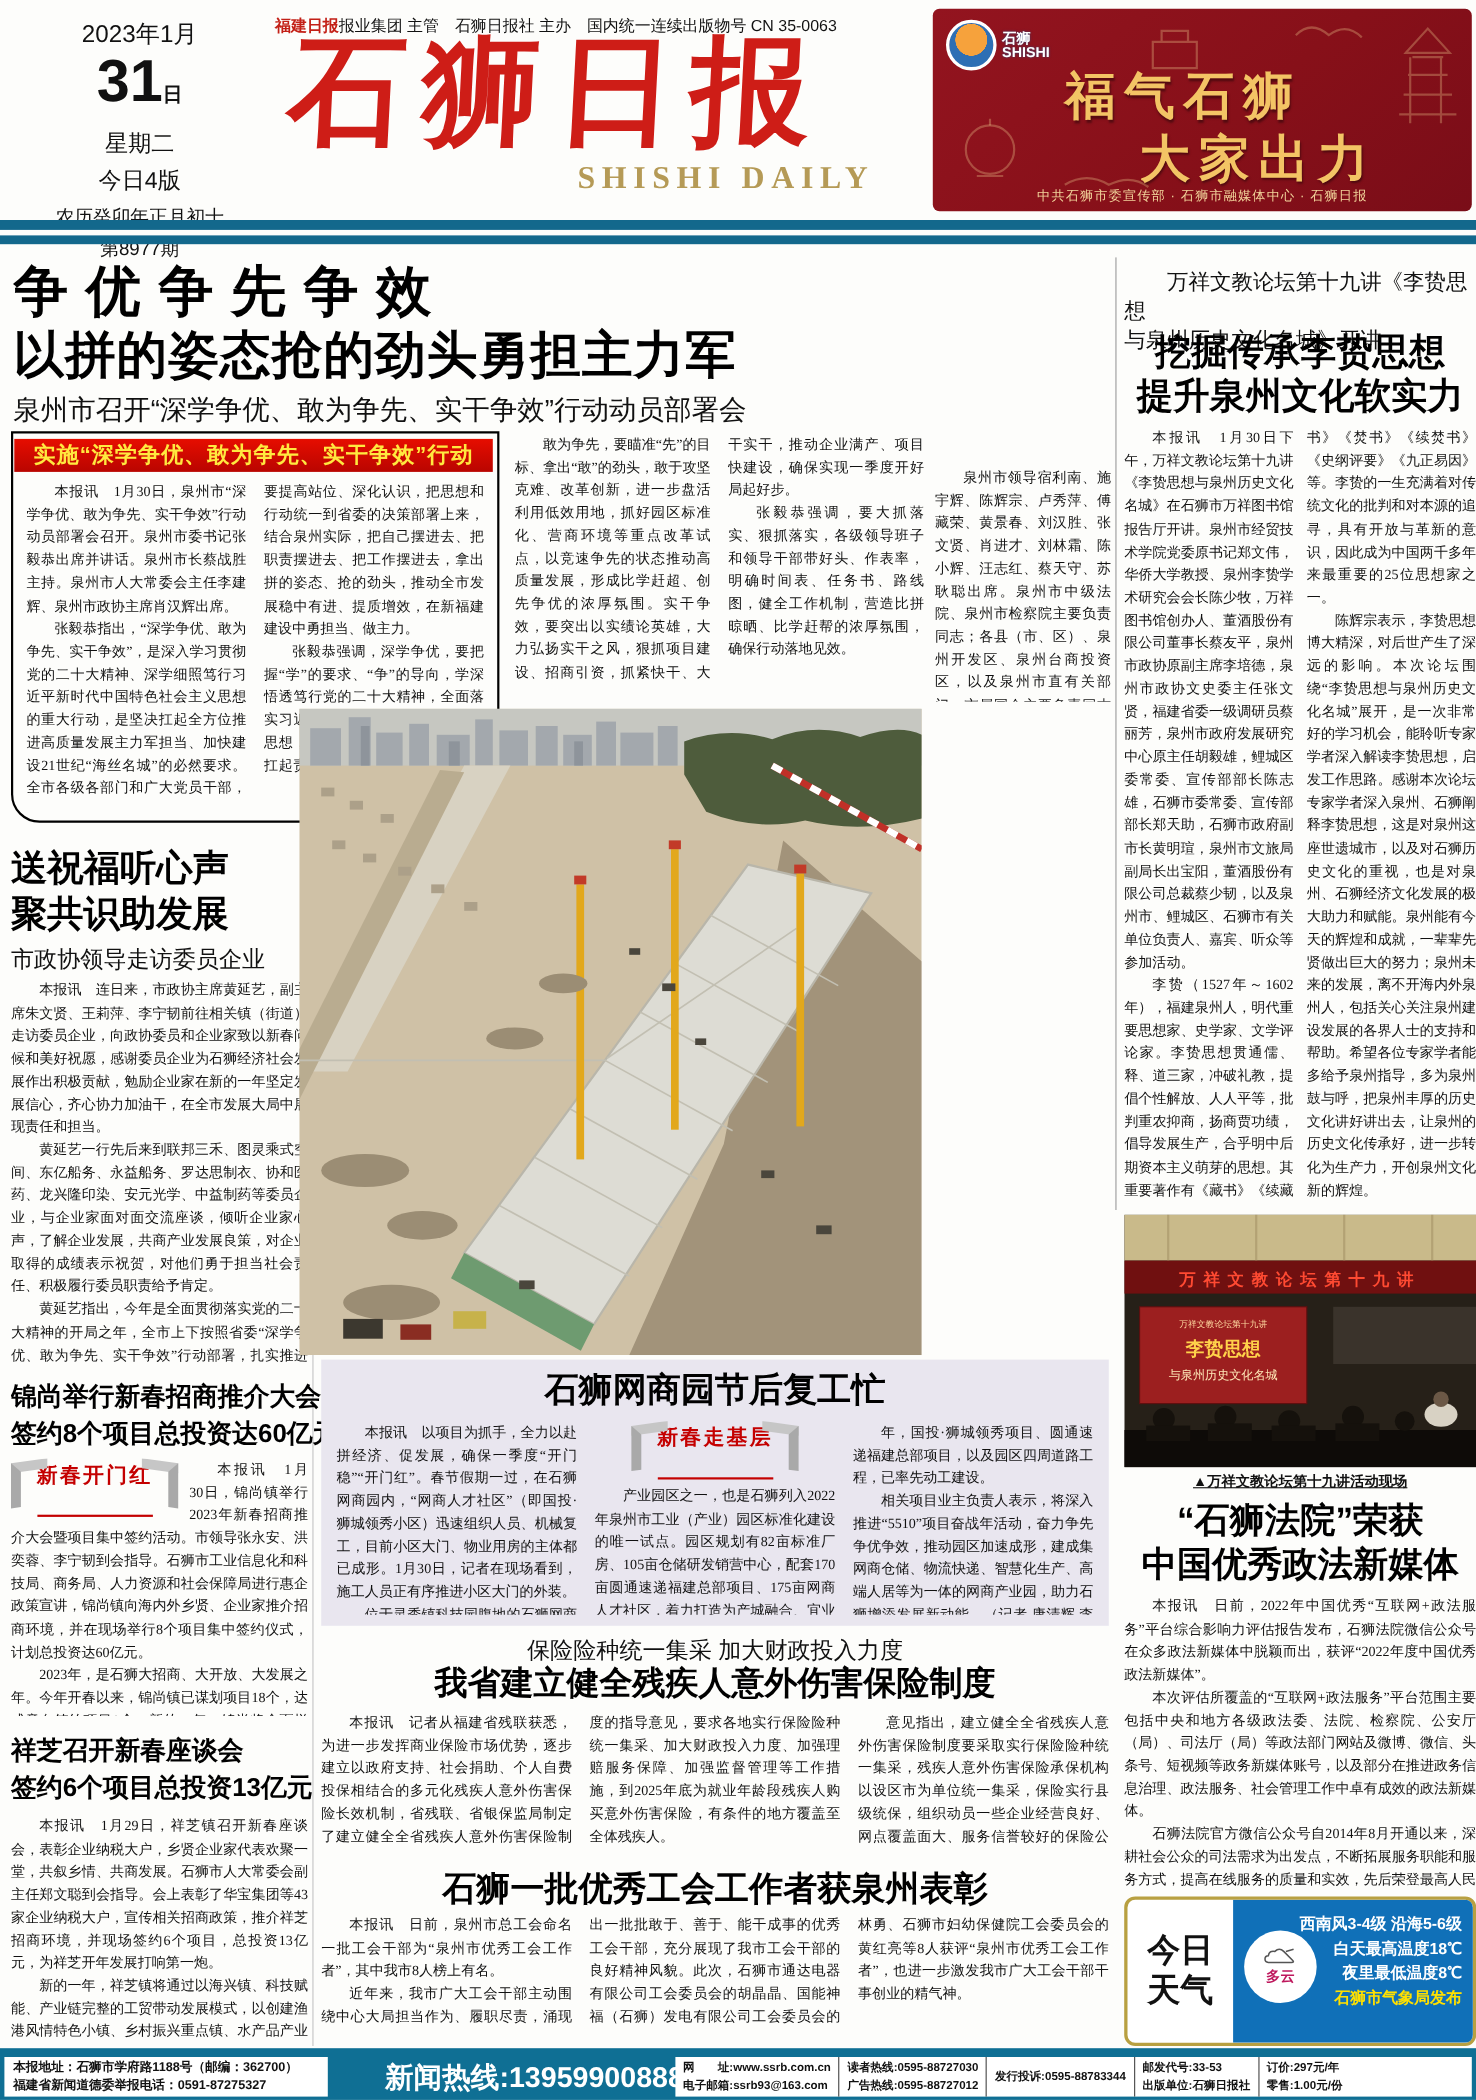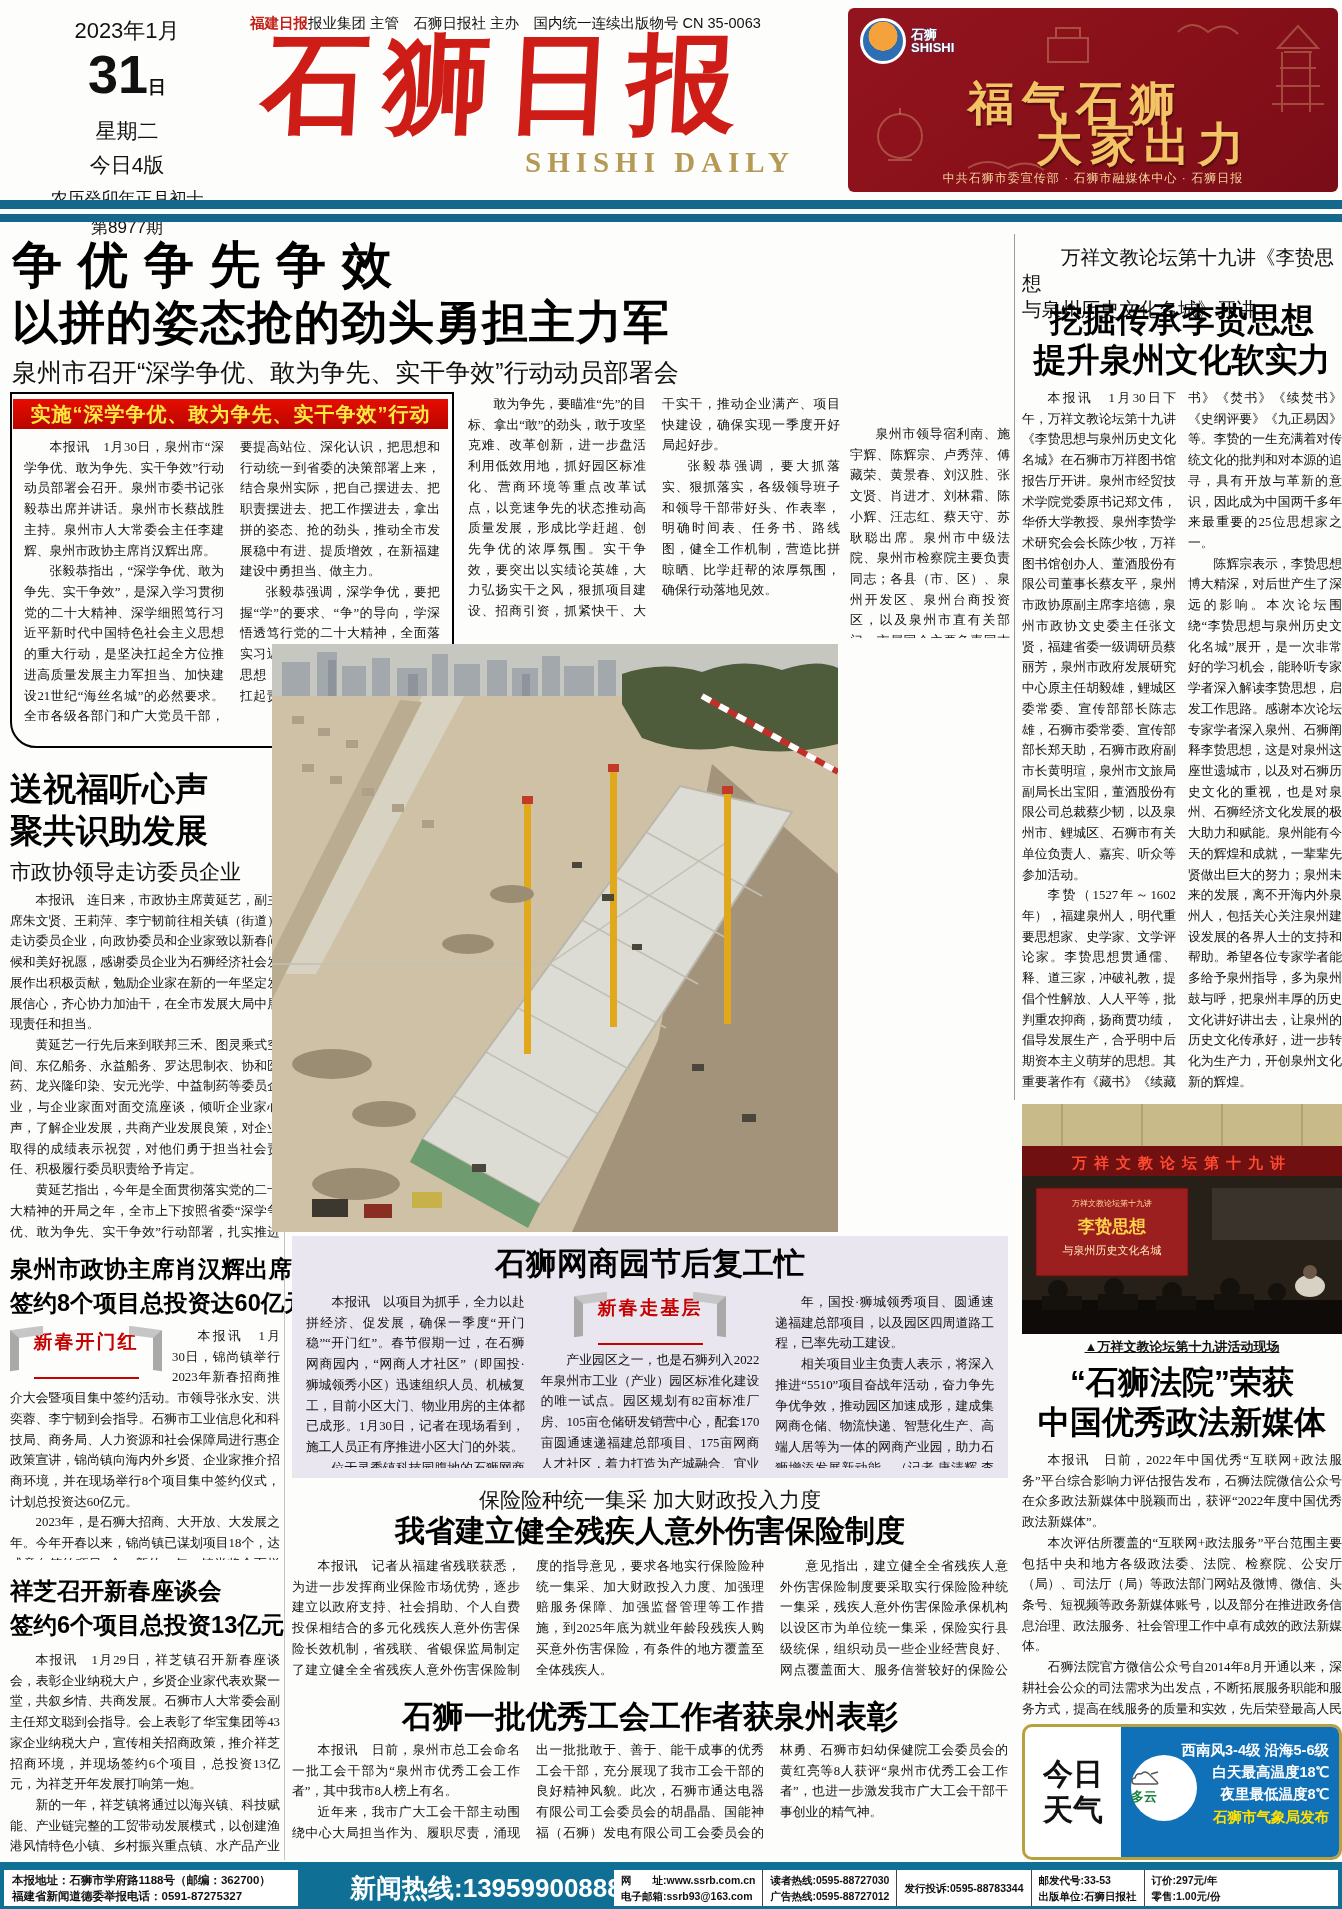--- a/index.html
+++ b/index.html
@@ -27,21 +27,21 @@
   #mast-english{left:470px;top:146px;width:380px;text-align:center;font-size:29px;font-weight:bold;color:#b59a56;
                 letter-spacing:6px;font-family:"Liberation Serif",serif;white-space:nowrap;}
   
   #promo{left:848px;top:8px;width:490px;height:184px;border-radius:6px;overflow:hidden;
          background:linear-gradient(140deg,#93141f 0%,#871019 55%,#7a0d18 100%);}
   #promo svg{position:absolute;left:0;top:0;}
   #promo .logo{position:absolute;left:12px;top:10px;display:flex;align-items:center;gap:5px;}
   #promo .logo .ball{width:40px;height:40px;border-radius:50%;background:
       radial-gradient(circle at 50% 38%,#f6a23c 0 45%,#2e6fb4 46% 100%);border:3px solid #fff;}
   #promo .logo .lt{font-family:"Liberation Sans",sans-serif;color:#fff;font-weight:bold;font-size:13px;line-height:13px;text-shadow:0 0 2px #23508a;}
-  #promo .l1{position:absolute;left:120px;top:65px;font-size:46px;font-weight:bold;letter-spacing:8px;color:#f3c465;
+  #promo .l1{position:absolute;left:120px;top:49px;font-size:46px;font-weight:bold;letter-spacing:8px;color:#f3c465;
              font-family:"Liberation Sans",sans-serif;text-shadow:1px 2px 2px rgba(0,0,0,.4);}
   #promo .l2{position:absolute;left:188px;top:106px;font-size:46px;font-weight:bold;letter-spacing:8px;color:#f3c465;
              font-family:"Liberation Sans",sans-serif;text-shadow:1px 2px 2px rgba(0,0,0,.4);}
   #promo .bt{position:absolute;left:0;top:162px;width:100%;text-align:center;font-size:12px;color:#f2d49b;
              font-family:"Liberation Sans",sans-serif;letter-spacing:1px;}
   .rule{left:0;width:1342px;background:#13688c;}
   
   #main-h1{left:12px;top:238px;font-size:50px;letter-spacing:16px;line-height:54px;}
   #main-h2{left:12px;top:296px;font-size:46px;letter-spacing:1px;line-height:52px;}
   #main-sub{left:12px;top:356px;font-size:25px;font-family:"Liberation Sans",sans-serif;white-space:nowrap;}
@@ -65,21 +65,21 @@
   
   #weather{left:1022px;top:1724px;width:320px;height:136px;border:3px solid #b8a041;border-radius:10px;
            box-sizing:border-box;display:flex;overflow:hidden;background:#fff;}
   #weather .wt{width:96px;display:flex;flex-direction:column;justify-content:center;align-items:center;
                font-size:30px;font-weight:bold;font-family:"Liberation Sans",sans-serif;line-height:36px;}
   #weather .wr{flex:1;background:#1070b8;position:relative;color:#fff;font-family:"Liberation Sans",sans-serif;
                text-align:right;padding:12px 10px 0 0;box-sizing:border-box;}
   #weather .wr .ln{font-size:14.5px;font-weight:bold;line-height:22px;white-space:nowrap;}
   #weather .wr .src{font-size:14.5px;font-weight:bold;color:#ffe000;line-height:24px;padding-left:12px;}
   #weather .circ{position:absolute;left:10px;top:28px;width:66px;height:66px;border-radius:50%;background:#fff;
-                 color:#15803d;display:flex;flex-direction:column;align-items:flex-start;justify-content:center;}
+                 color:#be185d;display:flex;flex-direction:column;align-items:center;justify-content:center;}
   #weather .circ .cond{font-size:13px;font-weight:bold;}
   
   #visit-h{left:10px;top:768px;font-size:33px;line-height:42px;}
   #visit-sub{left:10px;top:858px;font-size:21px;font-family:"Liberation Sans",sans-serif;white-space:nowrap;}
   #visit-body{left:10px;top:890px;width:270px;height:352px;}
   #jin-h{left:10px;top:1252px;font-size:23.5px;line-height:34px;}
   #jin-body{left:10px;top:1326px;width:270px;height:234px;}
   #xiang-h{left:10px;top:1574px;font-size:23.5px;line-height:34px;}
   #xiang-body{left:10px;top:1650px;width:270px;height:210px;}
   
@@ -272,21 +272,21 @@
     <div>聚共识助发展</div>
   </div>
   <div class="abs" id="visit-sub">市政协领导走访委员企业</div>
   <div class="abs bodytext" id="visit-body">
       <p class="para">本报讯　连日来，市政协主席黄延艺，副主席朱文贤、王莉萍、李宁韧前往相关镇（街道）走访委员企业，向政协委员和企业家致以新春问候和美好祝愿，感谢委员企业为石狮经济社会发展作出积极贡献，勉励企业家在新的一年坚定发展信心，齐心协力加油干，在全市发展大局中展现责任和担当。</p>
       <p class="para">黄延艺一行先后来到联邦三禾、图灵乘式空间、东亿船务、永益船务、罗达思制衣、协和医药、龙兴隆印染、安元光学、中益制药等委员企业，与企业家面对面交流座谈，倾听企业家心声，了解企业发展，共商产业发展良策，对企业取得的成绩表示祝贺，对他们勇于担当社会责任、积极履行委员职责给予肯定。</p>
       <p class="para">黄延艺指出，今年是全面贯彻落实党的二十大精神的开局之年，全市上下按照省委“深学争优、敢为争先、实干争效”行动部署，扎实推进以城市更新、园区建设、项目招商为主的“5510”项目奋战年活动，全力推进现代化商贸之都建设，希望广大委员企业家继续发挥自身优势，进一步推动企业做大做强、产业做优做特，在企业发展中建功立业，在政协平台上建言献策，在凝心聚力、服务大局上发挥更大作用。市政协将一如既往关心委员，支持委员所在企业发展，努力发挥政协重要阵地、重要平台、重要渠道作用，架起推企业与石狮发展的“连心桥”，助推企业高质量发展。（记者 谢艳 通讯员 李加明）</p>
     </div>
 
   <div class="abs hl" id="jin-h">
-    <div>泉州市政协主席肖汉辉出席</div>
+    <div>锦尚举行新春招商推介大会</div>
     <div>签约8个项目总投资达60亿元</div>
   </div>
   <div class="abs bodytext" id="jin-body">
     <span class="badge">
         <span class="bx">新春开门红</span>
       </span>
     <span><p class="para">本报讯　1月30日，锦尚镇举行2023年新春招商推介大会暨项目集中签约活动。市领导张永安、洪奕蓉、李宁韧到会指导。石狮市工业信息化和科技局、商务局、人力资源和社会保障局进行惠企政策宣讲，锦尚镇向海内外乡贤、企业家推介招商环境，并在现场举行8个项目集中签约仪式，计划总投资达60亿元。</p><p class="para">2023年，是石狮大招商、大开放、大发展之年。今年开春以来，锦尚镇已谋划项目18个，达成意向签约项目8个。新的一年，锦尚将全面拼抢新机遇，对准“一稳两抓三提升”，不断激活释放产业、区位、园区竞争优势，全力推动重点项目建设，奋力争当石狮市智能制造、纺织服装、海洋经济、乡村振兴“四个示范区”。（记者 邱育钦）</p></span>
   </div>
 
   <div class="abs hl" id="xiang-h">

